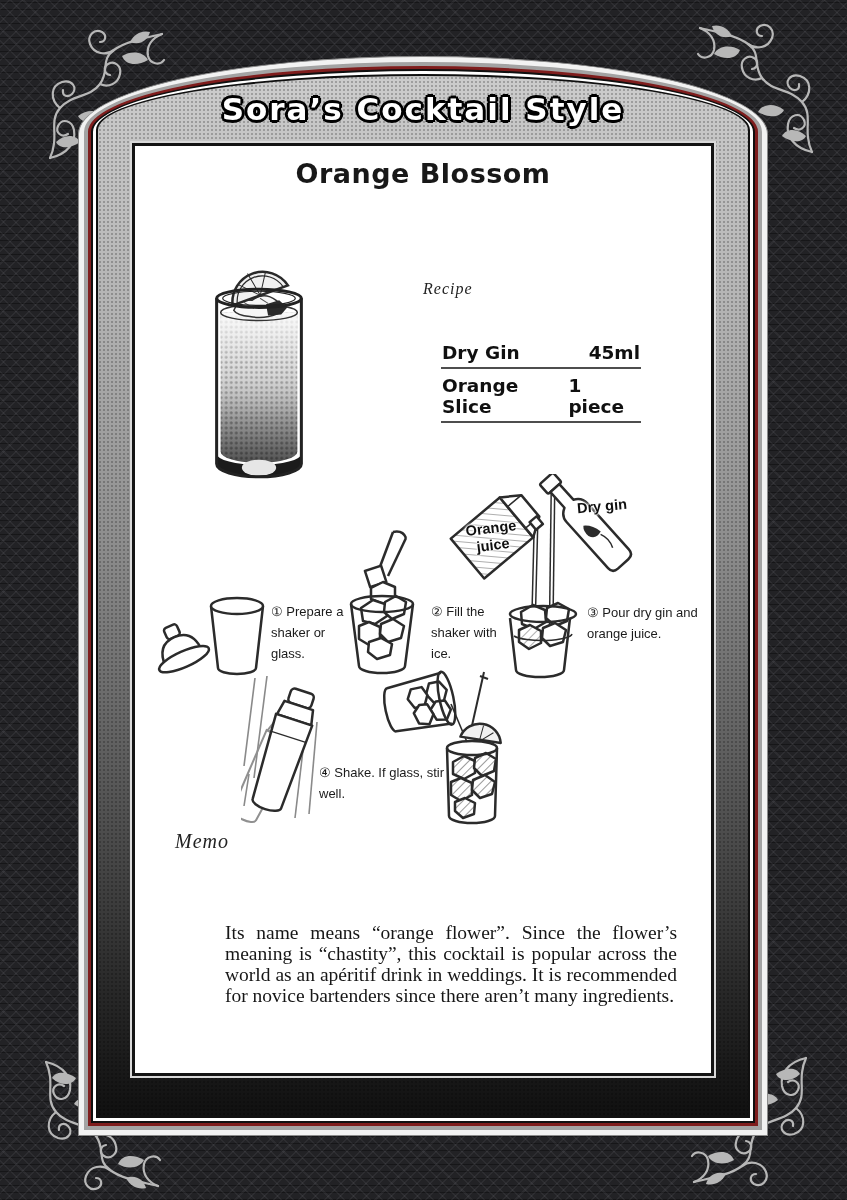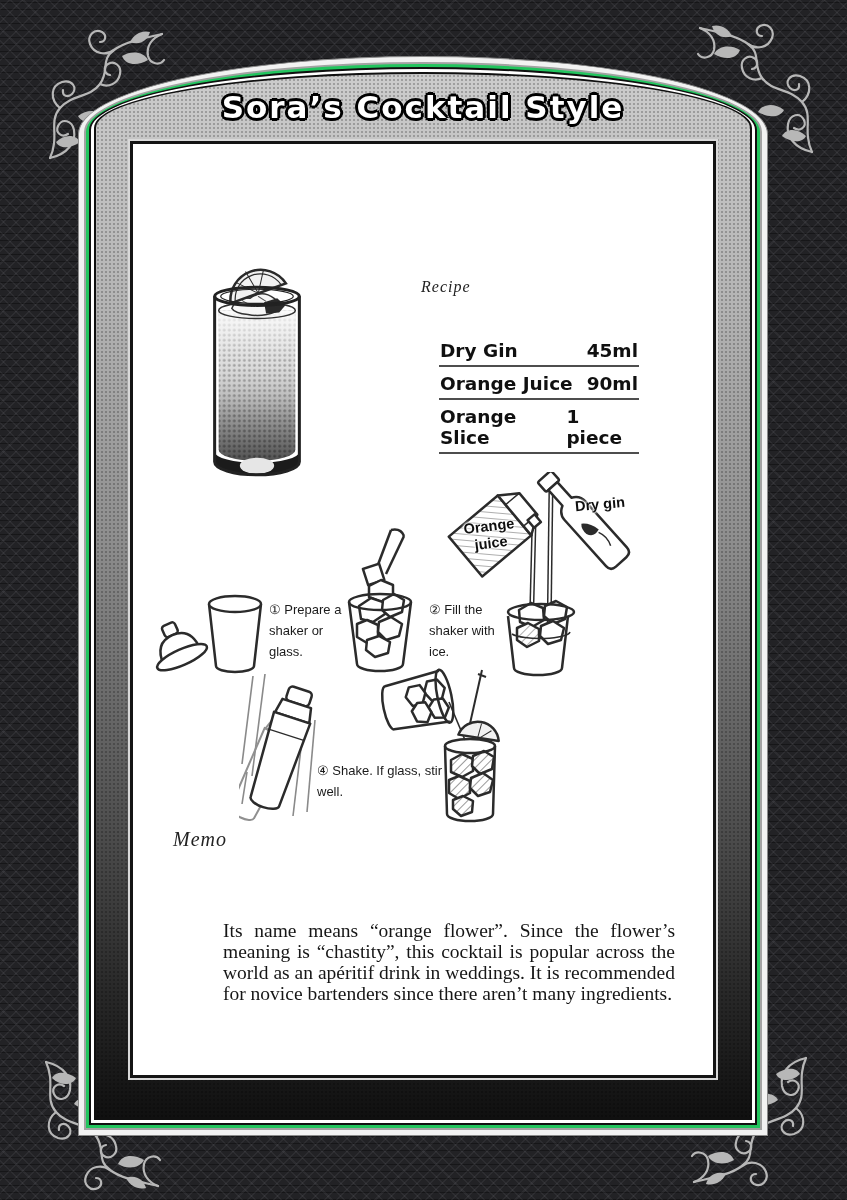--- a/index.html
+++ b/index.html
@@ -14,21 +14,21 @@
   }
   .corner{position:absolute;width:140px;height:140px;}
   .tl{left:34px;top:24px}
   .tr{left:688px;top:18px;transform:scaleX(-1)}
   .bl{left:30px;top:1056px;transform:scaleY(-1)}
   .br{left:682px;top:1052px;transform:scale(-1,-1)}
 
   .panel{position:absolute;left:78px;top:56px;width:690px;height:1080px;box-sizing:border-box;
     background:#f2f2f2;border:1px solid #8a8a8a;padding:5px;
     border-radius:50% 50% 0 0 / 78px 78px 0 0;}
-  .f2{height:100%;box-sizing:border-box;border:2px solid #a3a3a3;background:#22c55e;padding:3px;
+  .f2{height:100%;box-sizing:border-box;border:4px solid #a3a3a3;background:#7f1d1d;padding:3px;
     border-radius:50% 50% 0 0 / 70px 70px 0 0;}
   .f3{height:100%;box-sizing:border-box;border:2px solid #101010;background:#fff;padding:3px;
     border-radius:50% 50% 0 0 / 63px 63px 0 0;}
   .band{height:100%;box-sizing:border-box;border:2px solid #101010;overflow:hidden;
     border-radius:50% 50% 0 0 / 56px 56px 0 0;
     display:flex;flex-direction:column;
     background-image:
       radial-gradient(rgba(0,0,0,.22) 1px, rgba(0,0,0,0) 1.3px),
       linear-gradient(180deg,#cccccc 0%,#b4b4b4 22%,#8d8d8d 45%,#585858 68%,#282828 88%,#101010 100%);
     background-size:4px 4px,100% 100%;}
@@ -107,20 +107,21 @@
  <div class="f2">
   <div class="f3">
    <div class="band">
 
     <div class="band-title">
       <span class="title-text">Sora’s Cocktail Style</span>
     </div>
 
     <div class="card">
 
+      <div class="abs cocktail-name">Orange Blossom</div>
 
       <div class="abs hero">
         <svg viewBox="0 0 110 228">
           <defs>
             <pattern id="ht" width="5" height="5" patternUnits="userSpaceOnUse">
               <rect width="5" height="5" fill="#d8d8d8"></rect>
               <circle cx="2.5" cy="2.5" r="1.5" fill="#979797"></circle>
             </pattern>
             <linearGradient id="shade" x1="0" y1="0" x2="0" y2="1">
               <stop offset="0" stop-color="#ffffff" stop-opacity="0.9"></stop>
@@ -148,24 +149,20 @@
         </svg>
       </div>
 
       <div class="abs serif-i recipe-heading">Recipe</div>
       <div class="abs recipe-table">
         <div class="ing-row">
           <span>Dry Gin</span>
           <span>45ml</span>
         </div>
         <div class="ing-row">
-          <span>Orange Juice</span>
-          <span>90ml</span>
-        </div>
-        <div class="ing-row">
           <span>Orange Slice</span>
           <span>1 piece</span>
         </div>
       </div>
 
       <div class="abs s1i">
         <svg viewBox="0 0 116 96">
           <g stroke="#2b2b2b" stroke-width="2.5" fill="#fff" stroke-linejoin="round">
             <g transform="translate(27,58) rotate(-24)">
               <rect x="-7" y="-26" width="14" height="12" rx="3"></rect>
@@ -227,20 +224,21 @@
             </g>
             <path d="M74,138 l12,-7 12,5 1,12 -12,7 -12,-5 Z"></path>
             <path d="M100,134 l11,-5 11,6 -2,12 -12,5 -9,-8 Z"></path>
             <path d="M72,156 l11,-5 11,6 0,12 -12,6 -10,-7 Z" fill="url(#hx3)"></path>
             <path d="M96,154 l12,-5 11,7 -3,12 -13,4 -8,-8 Z"></path>
             <path d="M67,162 a30,7 0 0 0 58,-2" stroke-width="1.5" fill="none"></path>
             <ellipse cx="96" cy="140" rx="33" ry="8" fill="none"></ellipse>
           </g>
         </svg>
       </div>
+      <div class="abs step-text s3t">③ Pour dry gin and orange juice.</div>
       <div class="abs ill-label carton-label">
         <div>Orange</div>
         <div>juice</div>
       </div>
       <div class="abs ill-label bottle-label">Dry gin</div>
 
       <div class="abs s4i">
         <svg viewBox="0 0 82 152">
           <g stroke="#8a8a8a" stroke-width="1.6" fill="none">
             <path d="M14,2 L3,90"></path>

